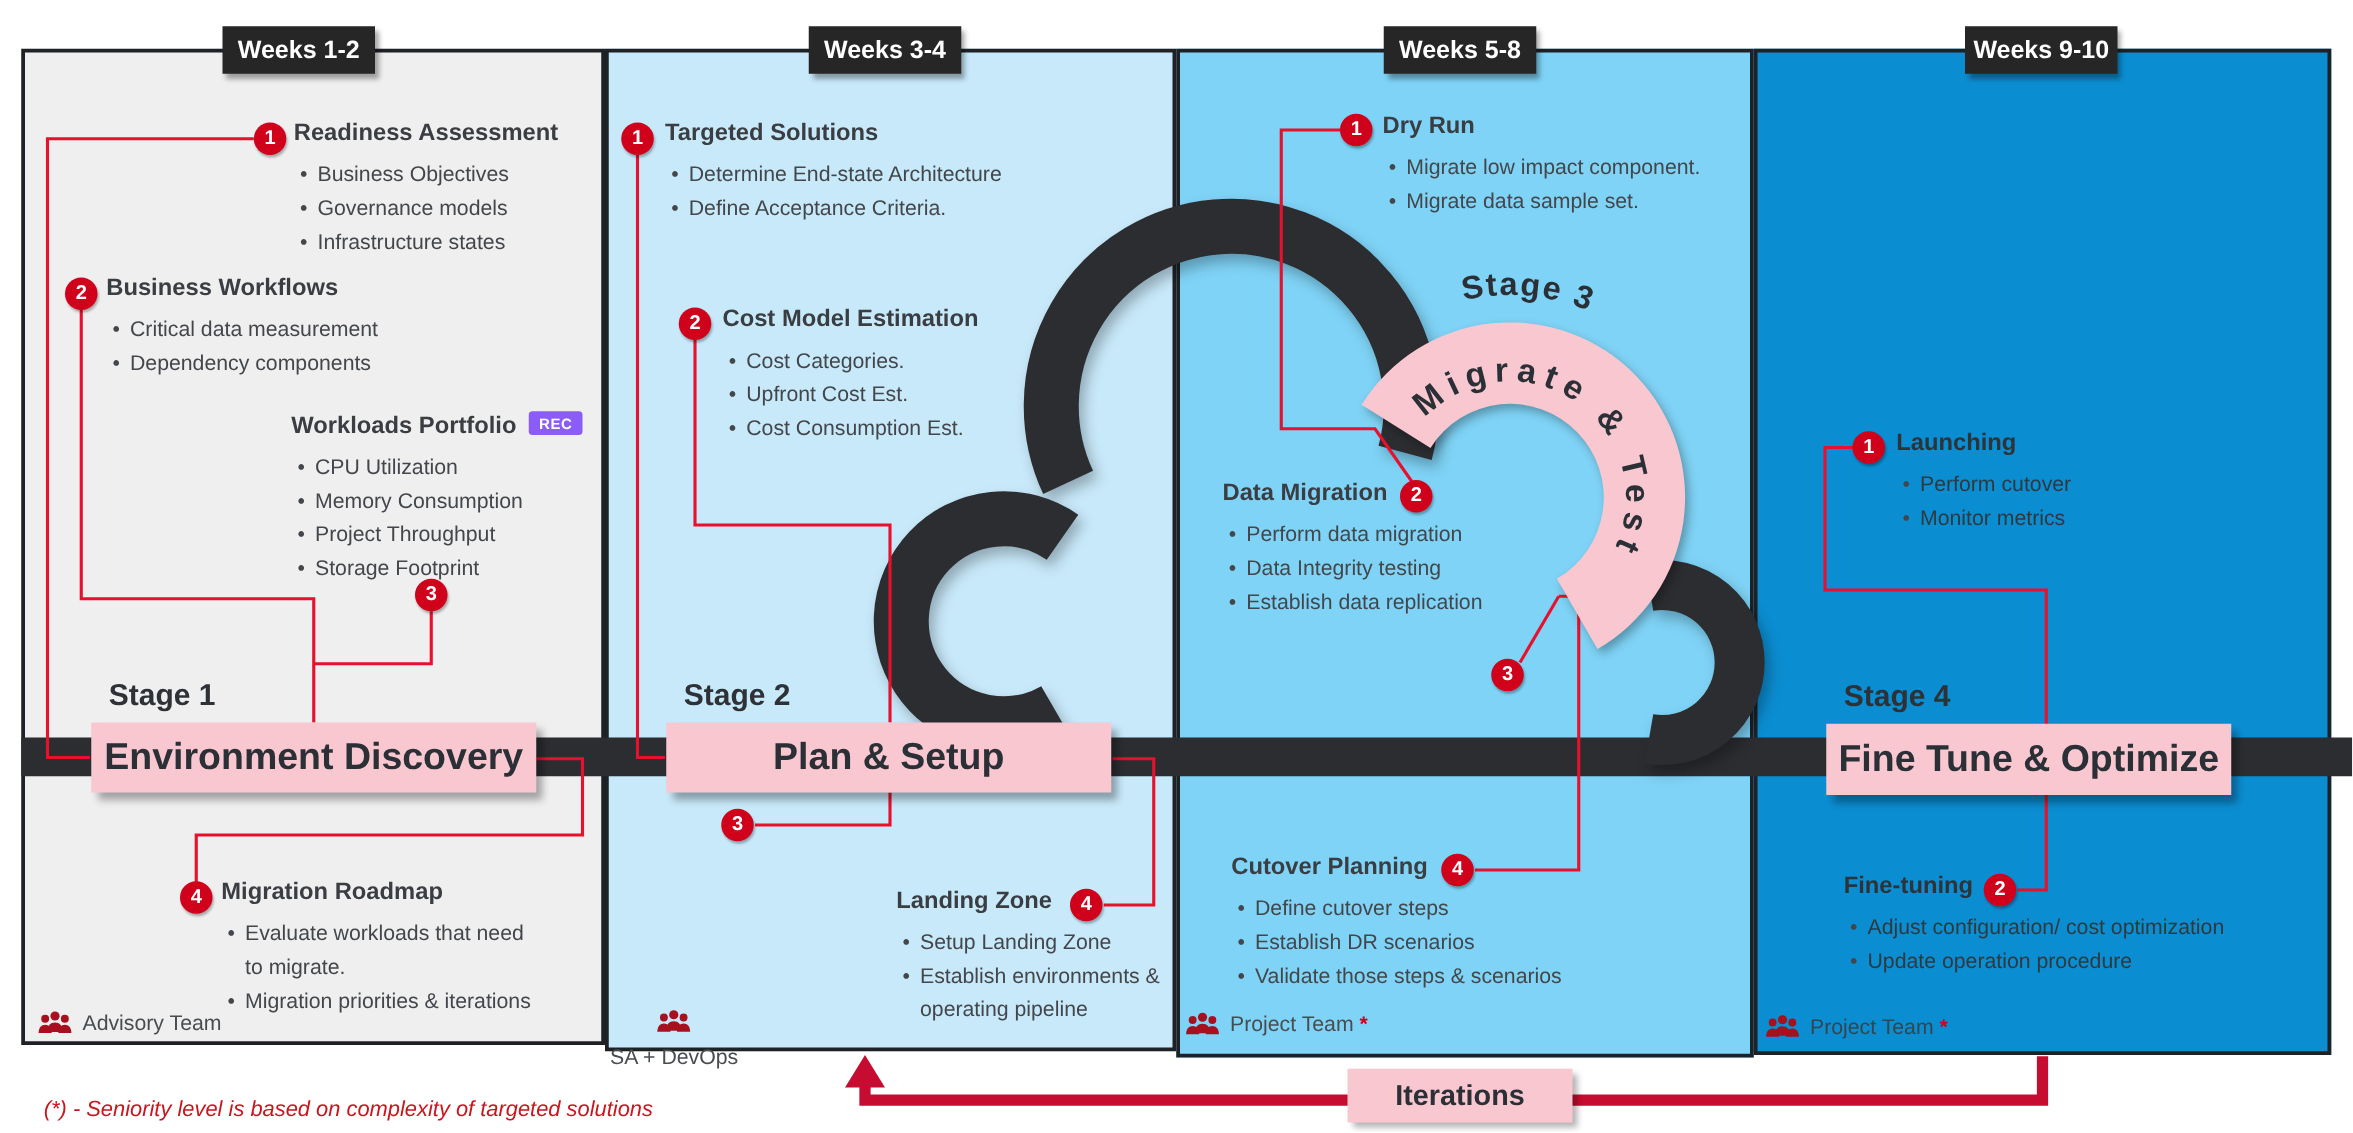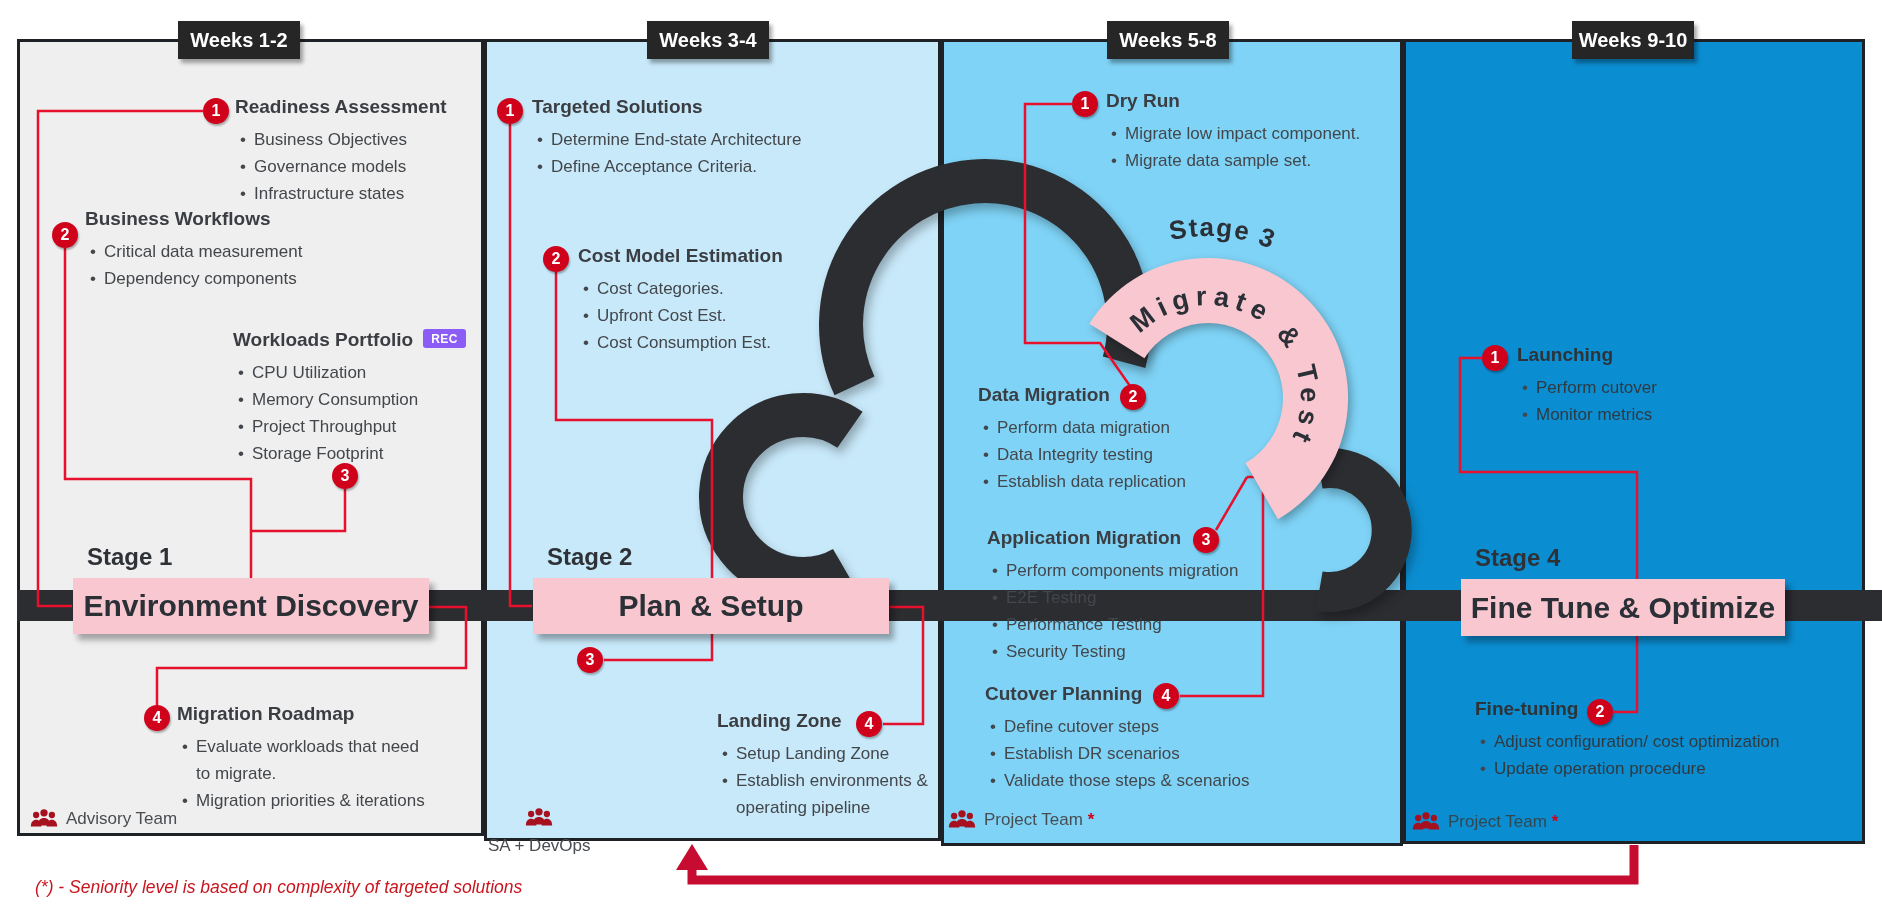--- a/index.html
+++ b/index.html
@@ -117,21 +117,21 @@
   <div class="numcircle" style="left:1587px;top:699px;">2</div>
 
   <div class="item" style="left:235px;top:96px;">
     <div class="item-title">Readiness Assessment</div>
     <ul class="bullets">
       <li>Business Objectives</li>
       <li>Governance models</li>
       <li>Infrastructure states</li>
     </ul>
   </div>
-  <div class="item" style="left:85px;top:208px;">
+  <div class="item" style="left:85px;top:220px;">
     <div class="item-title">Business Workflows</div>
     <ul class="bullets">
       <li>Critical data measurement</li>
       <li>Dependency components</li>
     </ul>
   </div>
   <div class="item" style="left:233px;top:329px;">
     <div class="item-title"><span>Workloads Portfolio</span><span class="badge-rec">REC</span></div>
     <ul class="bullets">
       <li>CPU Utilization</li>
@@ -179,29 +179,20 @@
     </ul>
   </div>
   <div class="item" style="left:978px;top:384px;">
     <div class="item-title">Data Migration</div>
     <ul class="bullets">
       <li>Perform data migration</li>
       <li>Data Integrity testing</li>
       <li>Establish data replication</li>
     </ul>
   </div>
-  <div class="item" style="left:987px;top:527px;">
-    <div class="item-title">Application Migration</div>
-    <ul class="bullets">
-      <li>Perform components migration</li>
-      <li>E2E Testing</li>
-      <li>Performance Testing</li>
-      <li>Security Testing</li>
-    </ul>
-  </div>
   <div class="item" style="left:985px;top:683px;">
     <div class="item-title">Cutover Planning</div>
     <ul class="bullets">
       <li>Define cutover steps</li>
       <li>Establish DR scenarios</li>
       <li>Validate those steps &amp; scenarios</li>
     </ul>
   </div>
 
   <div class="item" style="left:1517px;top:344px;">
@@ -265,15 +256,16 @@
           <path d="M1,21 c0,-5 2.6,-7.6 6,-7.6 c3.4,0 6,2.6 6,7.6 z"></path>
         <circle cx="25" cy="8" r="3.6"></circle>
           <path d="M19,21 c0,-5 2.6,-7.6 6,-7.6 c3.4,0 6,2.6 6,7.6 z"></path>
         <circle cx="16" cy="5.5" r="4.2"></circle>
           <path d="M9,20 c0,-6 3,-8.6 7,-8.6 c4,0 7,2.6 7,8.6 z"></path>
       </g>
     </svg>
     <span class="team-label" style="color:#334750;"><span>Project Team</span> <span class="team-ast">*</span></span>
   </div>
 
+  <div class="iterbox">Iterations</div>
   <div class="footnote">(*) - Seniority level is based on complexity of targeted solutions</div>
 
 </div>
 
 </body></html>

